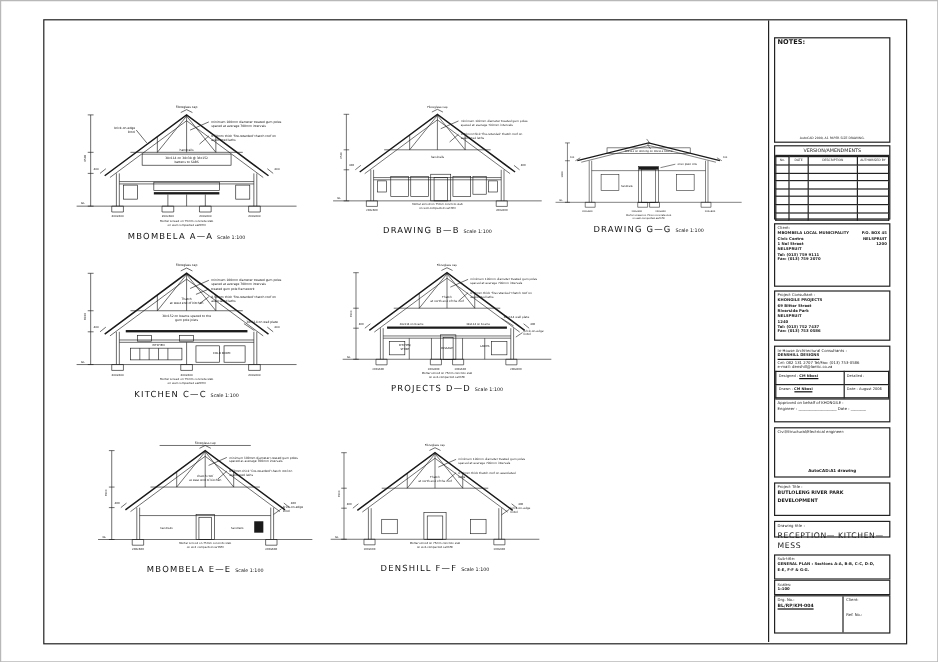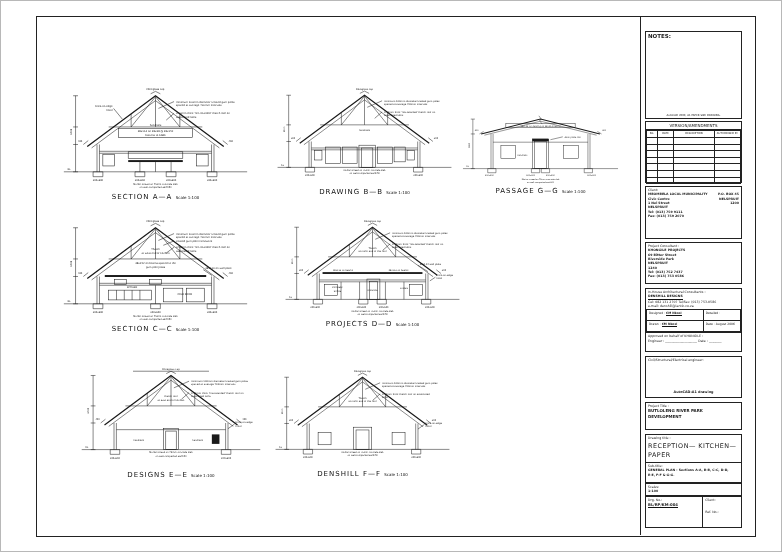--- a/index.html
+++ b/index.html
@@ -106,21 +106,21 @@
         <text class="td mid" x="84" y="97.5">200x600</text>
         <text class="td mid" x="116" y="97.5">200x600</text>
         <text class="td mid" x="158" y="97.5">200x600</text>
       </g>
       <g>
         <text class="td mid" x="100" y="101.5">Mortar screed on 75mm concrete slab</text>
         <text class="td mid" x="100" y="105">on well-compacted earthfill</text>
       </g>
     </svg>
     <figcaption class="capt">
-      <span>SECTION  A—A</span>
+      <span>MBOMBELA  A—A</span>
       <span class="sc">Scale 1:100</span>
     </figcaption>
   </figure>
 
   <figure class="sec" style="left:272px;top:86px;width:185px;margin:0">
     <svg viewBox="0 0 200 108" width="185">
       <g>
         <path class="ln" d="M18 10 V88 M15.5 10 H20.5 M15.5 42 H20.5 M15.5 60 H20.5 M15.5 88 H20.5"></path>
         <text class="td mid" transform="rotate(-90 14 47)" x="14" y="47">6500</text>
       </g>
@@ -224,21 +224,21 @@
         <text class="td mid" x="88" y="97.5">200x600</text>
         <text class="td mid" x="112" y="97.5">200x600</text>
         <text class="td mid" x="162" y="97.5">200x600</text>
       </g>
       <g>
         <text class="td mid" x="100" y="101.5">Mortar screed on 75mm concrete slab</text>
         <text class="td mid" x="100" y="105">on well-compacted earthfill</text>
       </g>
     </svg>
     <figcaption class="capt">
-      <span>PASSAGE  G—G</span>
+      <span>DRAWING  G—G</span>
       <span class="sc">Scale 1:100</span>
     </figcaption>
   </figure>
 
   <figure class="sec" style="left:58px;top:218px;width:195px;margin:0">
     <svg viewBox="0 0 200 108" width="195">
       <g>
         <path class="ln" d="M18 10 V88 M15.5 10 H20.5 M15.5 42 H20.5 M15.5 60 H20.5 M15.5 88 H20.5"></path>
         <text class="td mid" transform="rotate(-90 14 47)" x="14" y="47">6500</text>
       </g>
@@ -298,21 +298,21 @@
         <text class="td mid" x="41" y="97.5">200x600</text>
         <text class="td mid" x="100" y="97.5">200x600</text>
         <text class="td mid" x="158" y="97.5">200x600</text>
       </g>
       <g>
         <text class="td mid" x="100" y="101.5">Mortar screed on 75mm concrete slab</text>
         <text class="td mid" x="100" y="105">on well-compacted earthfill</text>
       </g>
     </svg>
     <figcaption class="capt">
-      <span>SECTION  C—C</span>
+      <span>KITCHEN  C—C</span>
       <span class="sc">Scale 1:100</span>
     </figcaption>
   </figure>
 
   <figure class="sec" style="left:280px;top:218px;width:185px;margin:0">
     <svg viewBox="0 0 200 108" width="185">
       <g>
         <path class="ln" d="M18 10 V88 M15.5 10 H20.5 M15.5 42 H20.5 M15.5 60 H20.5 M15.5 88 H20.5"></path>
         <text class="td mid" transform="rotate(-90 14 47)" x="14" y="47">6500</text>
       </g>
@@ -439,21 +439,21 @@
         <path class="ln" d="M36 88 h10 v5 h-10 z M153 88 h10 v5 h-10 z"></path>
         <text class="td mid" x="41" y="97.5">200x600</text>
         <text class="td mid" x="158" y="97.5">200x600</text>
       </g>
       <g>
         <text class="td mid" x="100" y="92">Mortar screed on 75mm concrete slab</text>
         <text class="td mid" x="100" y="95.5">on well-compacted earthfill</text>
       </g>
     </svg>
     <figcaption class="capt">
-      <span>DESIGNS  E—E</span>
+      <span>MBOMBELA  E—E</span>
       <span class="sc">Scale 1:100</span>
     </figcaption>
   </figure>
 
   <figure class="sec" style="left:270px;top:368px;width:185px;margin:0">
     <svg viewBox="0 0 200 108" width="185">
       <g>
         <path class="ln" d="M18 10 V88 M15.5 10 H20.5 M15.5 42 H20.5 M15.5 60 H20.5 M15.5 88 H20.5"></path>
         <text class="td mid" transform="rotate(-90 14 47)" x="14" y="47">6500</text>
       </g>
@@ -646,24 +646,24 @@
     <div class="lbl">Civil/Structural/Electrical engineer:</div>
     <div class="eng-f">AutoCAD:A1 drawing</div>
   </div>
 
   <div class="tbx" style="top:402px;height:28px;">
     <div class="lbl">Project Title :</div>
     <div class="blk" style="font-size:4px">BUTLOLENG RIVER PARK</div>
     <div class="blk" style="font-size:4px">DEVELOPMENT</div>
   </div>
 
-  <div class="tbx" style="top:434px;height:29px;">
+  <div class="tbx" style="top:434px;height:14px;">
     <div class="lbl">Drawing title :</div>
     <div class="dwg-t">RECEPTION—  KITCHEN—</div>
-    <div class="dwg-t" style="margin-top:0">PAPER</div>
+    <div class="dwg-t" style="margin-top:0">MESS</div>
   </div>
 
   <div class="tbx" style="top:462px;height:21px;">
     <div class="lbl">Sub-title:</div>
     <div class="blk">GENERAL PLAN : Sections A-A, B-B, C-C, D-D,</div>
     <div class="blk">E-E, F-F &amp; G-G.</div>
   </div>
 
   <div class="tbx" style="top:483px;height:13px;">
     <div class="lbl">Scales:</div>

